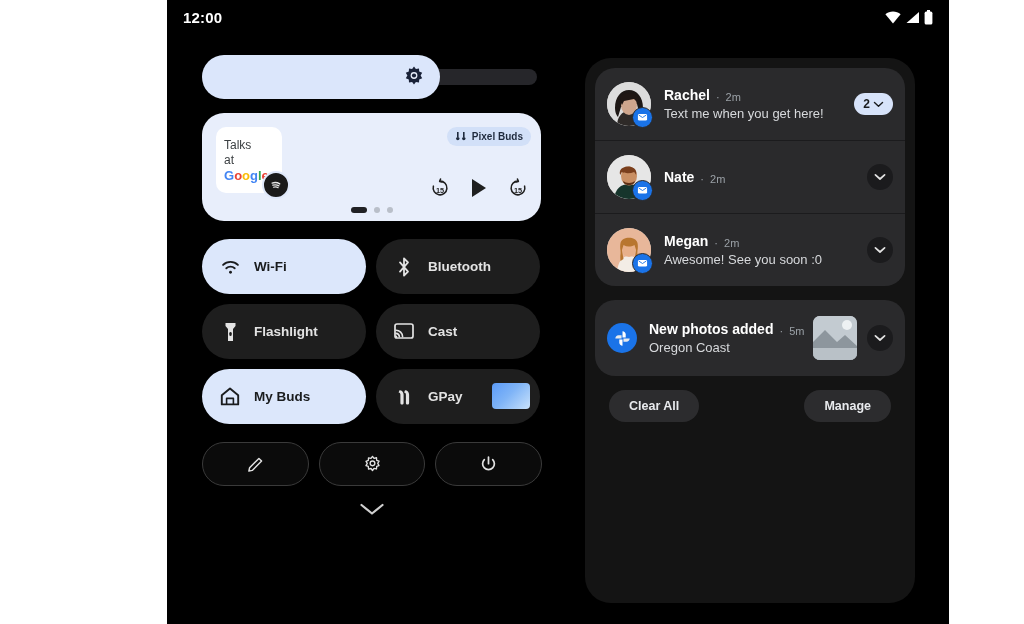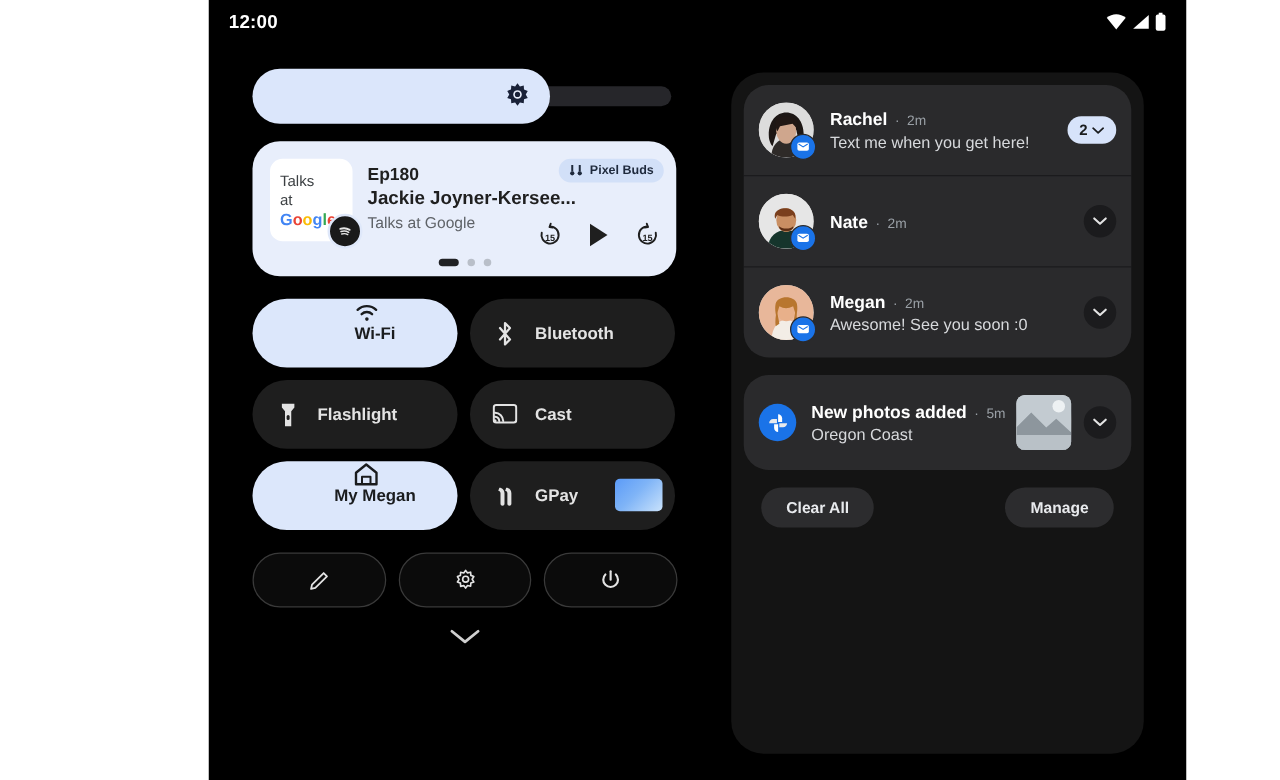--- a/index.html
+++ b/index.html
@@ -112,21 +112,21 @@
   #tiles { margin-top: 18px; }
   .tile-row { display: flex; gap: 10px; margin-bottom: 10px; }
   .tile {
     width: 164px; height: 55px;
     border-radius: 28px;
     display: flex; align-items: center;
     padding-left: 18px; box-sizing: border-box;
     position: relative;
   }
   .tile.off { background: #1e1e1e; }
-  .tile.on  { background: #dce7fb; flex-direction: column; }
+  .tile.on  { background: #dce7fb; }
   .tile-label { font-size: 13.5px; font-weight: bold; margin-left: 14px; }
   .tile.off .tile-label { color: #e3e3e3; }
   .tile.on  .tile-label { color: #1a1c1e; }
   .tile-ico { width: 20px; height: 20px; display:flex; align-items:center; justify-content:center;}
   #gpay-thumb {
     position: absolute; right: 10px; top: 14px;
     width: 38px; height: 26px; border-radius: 4px;
     background: linear-gradient(135deg,#5b9bf8 0%,#7fb4f7 45%,#c9e2fb 100%);
     overflow: hidden;
   }
@@ -262,25 +262,20 @@
       </div>
       <div id="spotify-badge">
         <svg width="14" height="14" viewBox="0 0 14 14">
           <circle cx="7" cy="7" r="7" fill="#1a1a1a"></circle>
           <path d="M3.2 5.1c2.4-.8 5.3-.6 7.5.8" stroke="#e6e6e6" stroke-width="1.5" fill="none" stroke-linecap="round"></path>
           <path d="M3.8 7.2c2-.65 4.3-.5 6.1.65" stroke="#e6e6e6" stroke-width="1.3" fill="none" stroke-linecap="round"></path>
           <path d="M4.4 9.2c1.6-.5 3.4-.4 4.8.5" stroke="#e6e6e6" stroke-width="1.1" fill="none" stroke-linecap="round"></path>
         </svg>
       </div>
 
-      <div id="media-text">
-        <div id="media-ep">Ep180</div>
-        <div id="media-title">Jackie Joyner-Kersee...</div>
-        <div id="media-artist">Talks at Google</div>
-      </div>
 
       <div id="output-chip">
         <svg width="13" height="11" viewBox="0 0 13 11">
           <path d="M2 1h1.6v5.2H2z" fill="#1f2a3d"></path>
             <circle cx="2.8" cy="7.6" r="1.7" fill="#1f2a3d"></circle>
           <path d="M8 1h1.6v5.2H8z" fill="#1f2a3d"></path>
             <circle cx="8.8" cy="7.6" r="1.7" fill="#1f2a3d"></circle>
         </svg>
         <span id="output-chip-label">Pixel Buds</span>
       </div>
@@ -355,21 +350,21 @@
       </div>
 
       <div class="tile-row">
         <div class="tile on">
           <span class="tile-ico">
             <svg width="20" height="19" viewBox="0 0 20 19">
               <path d="M10 1.6 1.8 8.2v9.2h16.4V8.2z" stroke="#1a1c1e" stroke-width="1.9" fill="none" stroke-linejoin="round"></path>
               <path d="M6.6 17.4v-6h6.8v6" stroke="#1a1c1e" stroke-width="1.6" fill="none" stroke-linejoin="round"></path>
             </svg>
           </span>
-          <span class="tile-label">My Megan</span>
+          <span class="tile-label">My Buds</span>
         </div>
         <div class="tile off">
           <span class="tile-ico">
             <svg width="20" height="18" viewBox="0 0 20 18">
               <path d="M5.5 2.2 C8 2.2 9.6 4.2 9.6 6.6 L9.6 15 C9.6 15.9 8.9 16.6 8 16.6 C7.1 16.6 6.4 15.9 6.4 15 L6.4 6.6 C6.4 5.3 5.6 4.6 4.6 4.6 Z" fill="#e3e3e3"></path>
               <path d="M11 2.2 C13.5 2.2 15.1 4.2 15.1 6.6 L15.1 15 C15.1 15.9 14.4 16.6 13.5 16.6 C12.6 16.6 11.9 15.9 11.9 15 L11.9 6.6 C11.9 5.3 11.1 4.6 10.1 4.6 Z" fill="#e3e3e3"></path>
             </svg>
           </span>
           <span class="tile-label">GPay</span>
           <span id="gpay-thumb"></span>

